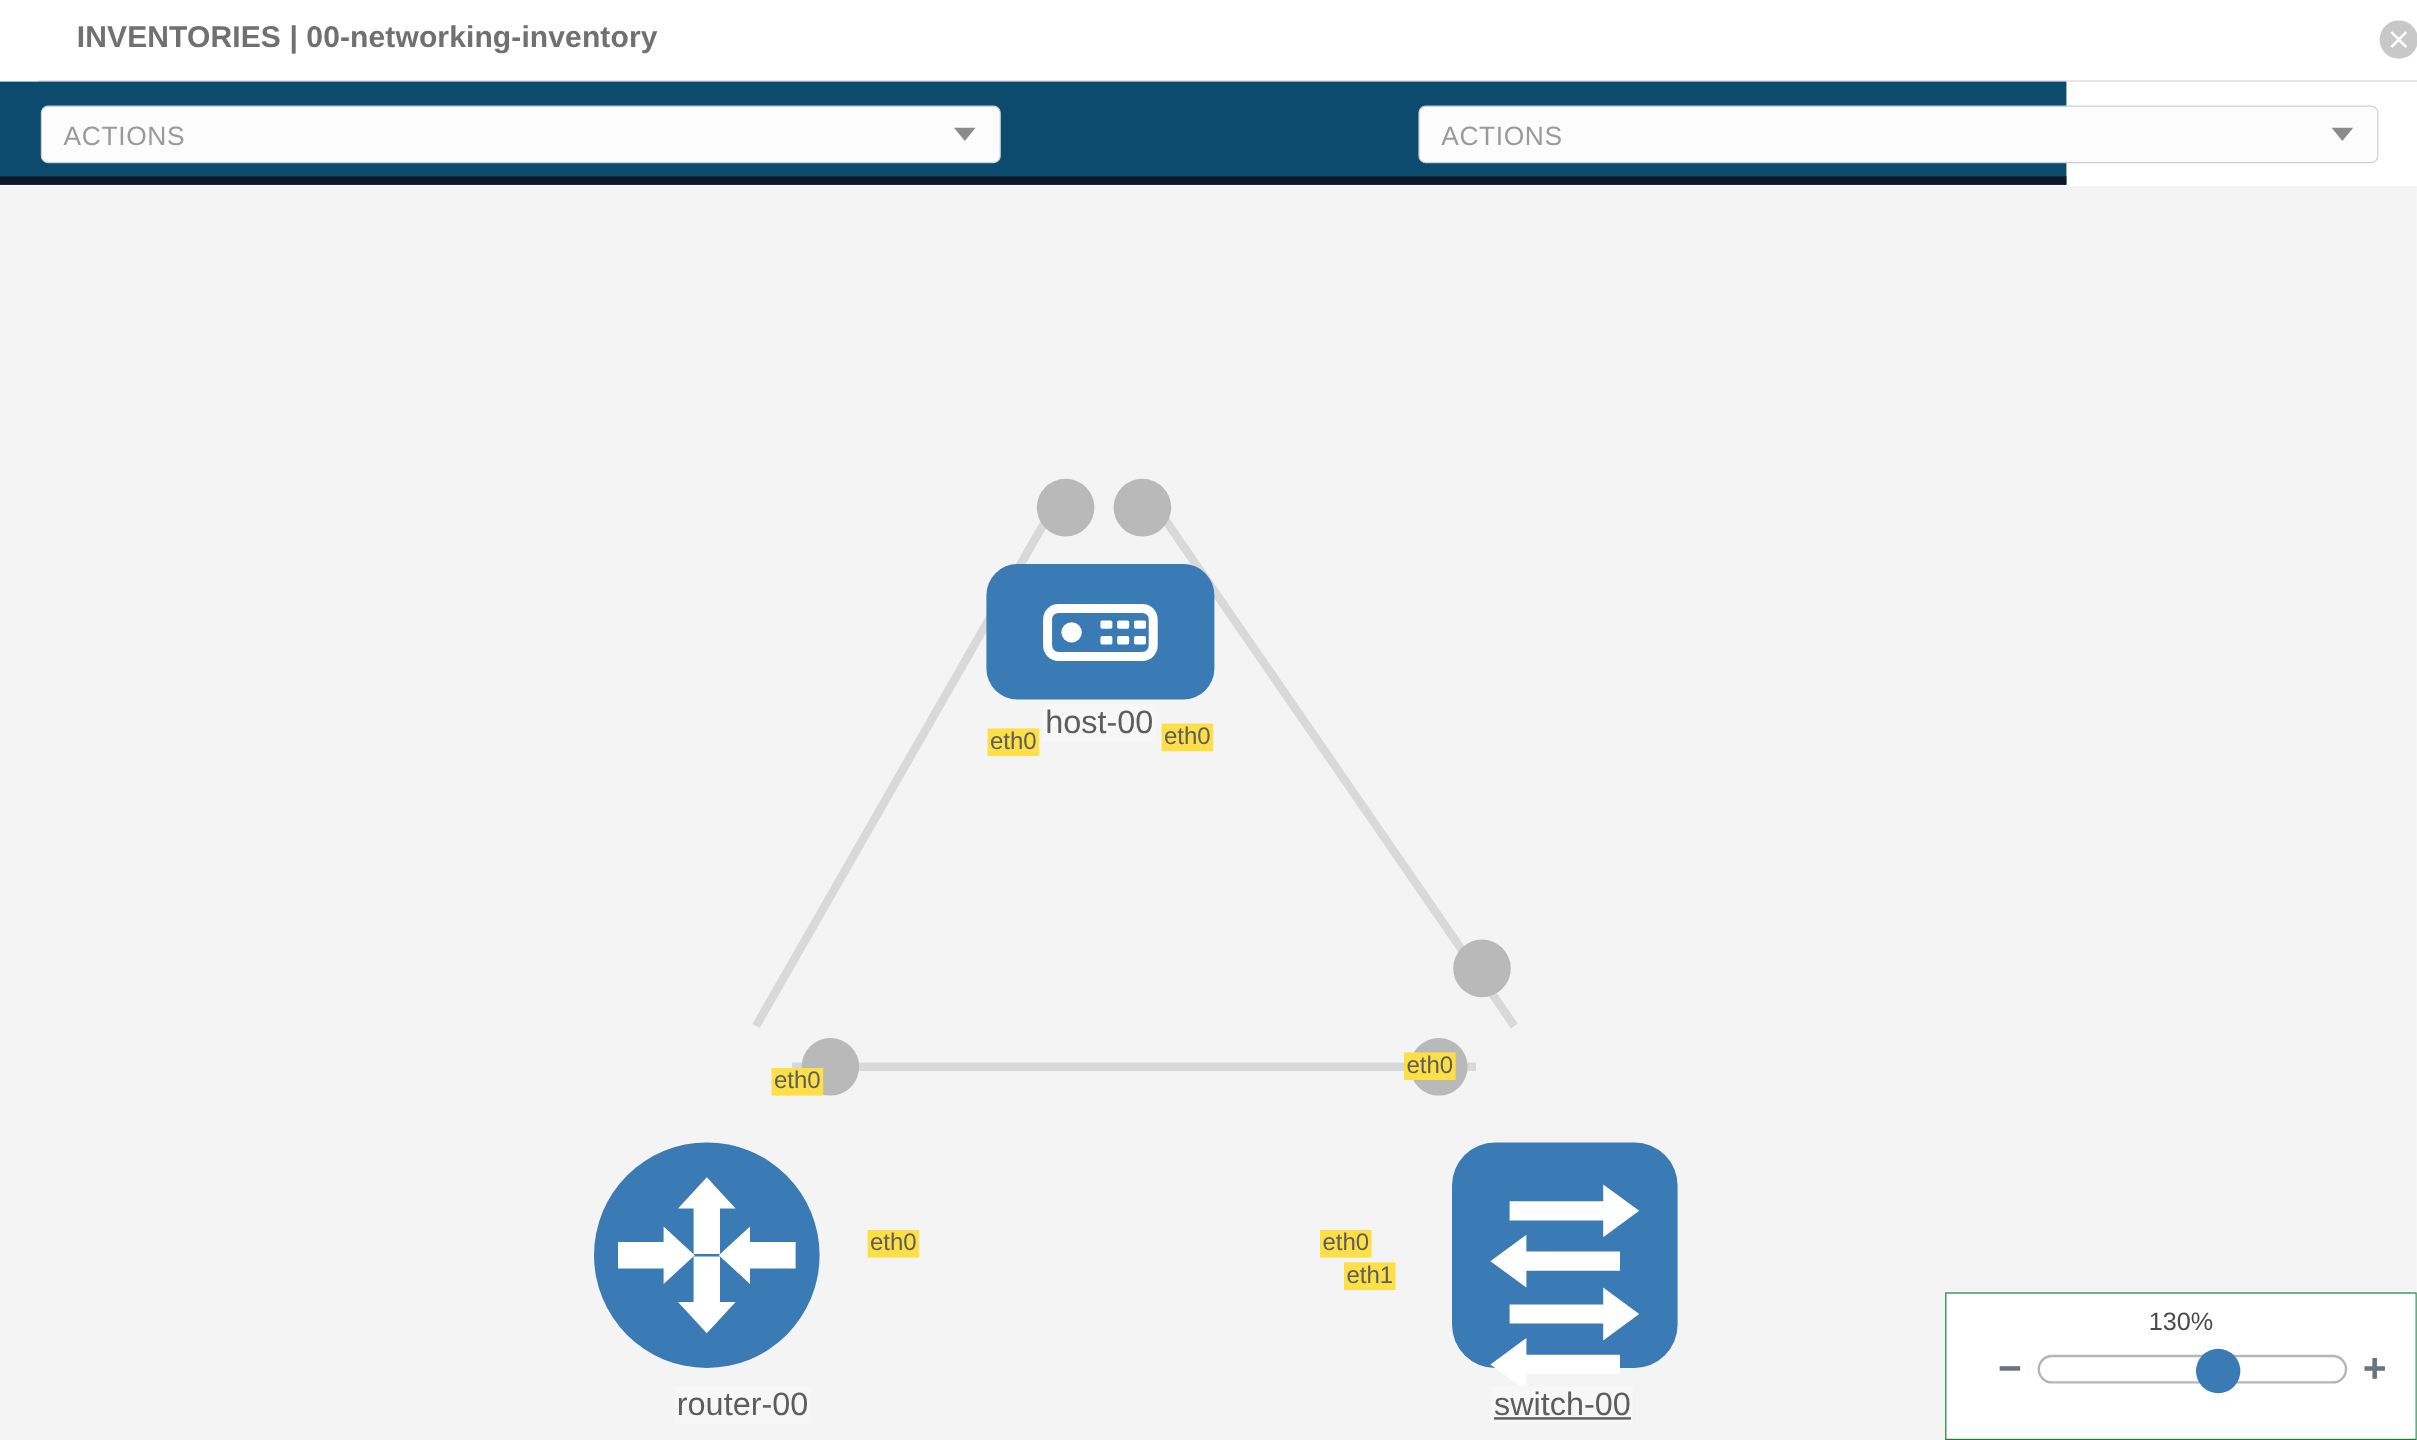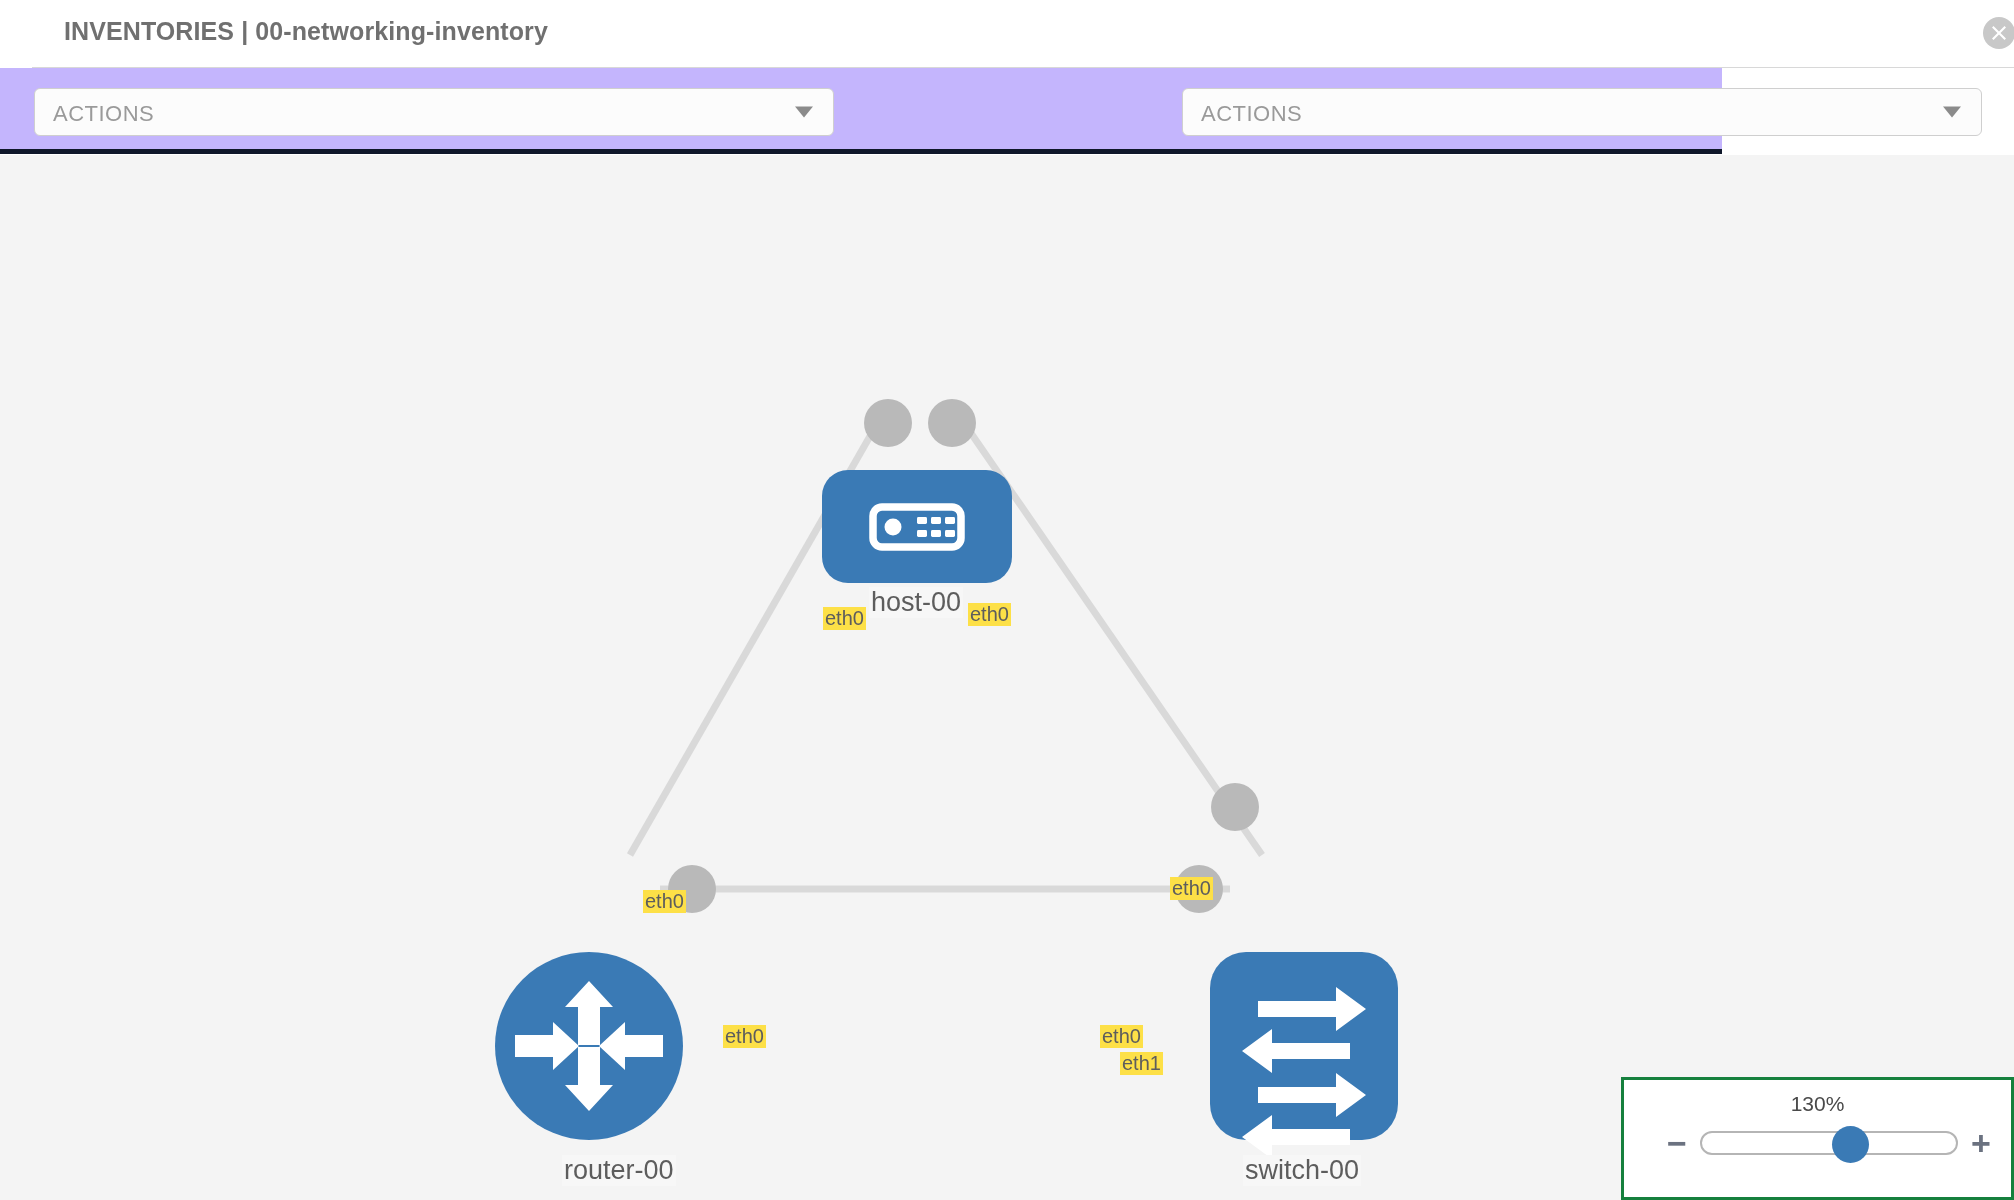--- a/index.html
+++ b/index.html
@@ -42,22 +42,22 @@
     cursor: pointer;
   }
   .close-btn svg { display: block; }
 
   
   .toolbar {
     position: absolute;
     top: 68px; left: 0;
     width: 1722px;
     height: 86px;
-    background: #c4b5fd;
-    border-bottom: 5px solid #0f172a;
+    background: #0c4a6e;
+    border-bottom: 7px solid #0f172a;
   }
   .actions-select {
     position: absolute;
     left: 34px;
     top: 20px;
     width: 800px;
     height: 48px;
     background: #fcfcfc;
     border: 1px solid #cfcfcf;
     border-radius: 6px;
@@ -146,21 +146,21 @@
   }
 
   
   .zoom-panel {
     position: absolute;
     left: 1621px;
     top: 1077px;
     width: 393px;
     height: 123px;
     background: #ffffff;
-    border: 3px solid #15803d;
+    border: 1px solid #15803d;
   }
   .zoom-value {
     position: absolute;
     top: 12px;
     width: 100%;
     text-align: center;
     font-size: 21px;
     color: #4a4a4a;
   }
   .zoom-minus, .zoom-plus {
@@ -301,21 +301,21 @@
 
         <path d="M1258 932 h78 v-14 l30 22 l-30 22 v-14 h-78 z"></path>
 
         <path d="M1350 974 h-78 v-14 l-30 22 l30 22 v-14 h78 z"></path>
       </g>
     </g>
   </svg>
 
   <div class="node-label" style="left:869px; top:432px;">host-00</div>
   <div class="node-label" style="left:528px; top:1000px;margin-left:34px;">router-00</div>
-  <div class="node-label" style="left:1243px; top:1000px;">switch-00</div>
+  <div class="node-label" style="left:1243px; top:1000px;text-decoration:underline;">switch-00</div>
 
   <div class="iface-label" style="left:823px; top:452px;">eth0</div>
   <div class="iface-label" style="left:968px; top:448px;">eth0</div>
   <div class="iface-label" style="left:643px; top:735px;">eth0</div>
   <div class="iface-label" style="left:1170px; top:722px;">eth0</div>
   <div class="iface-label" style="left:723px; top:870px;">eth0</div>
   <div class="iface-label" style="left:1100px; top:870px;">eth0</div>
   <div class="iface-label" style="left:1120px; top:870px;margin-top:27px;">eth1</div>
 
   <div class="zoom-panel" style="left:1621px; top:922px;">

